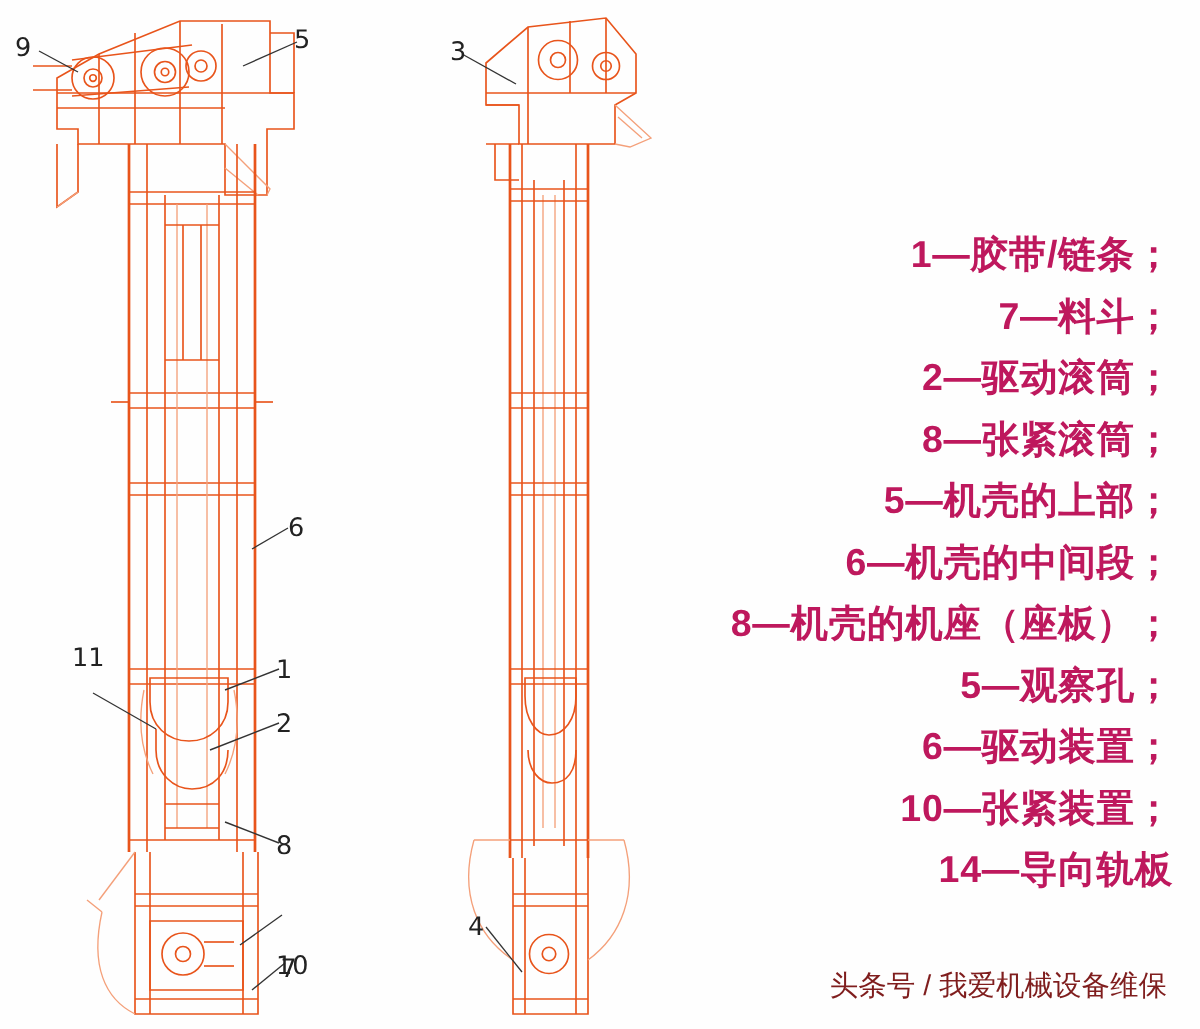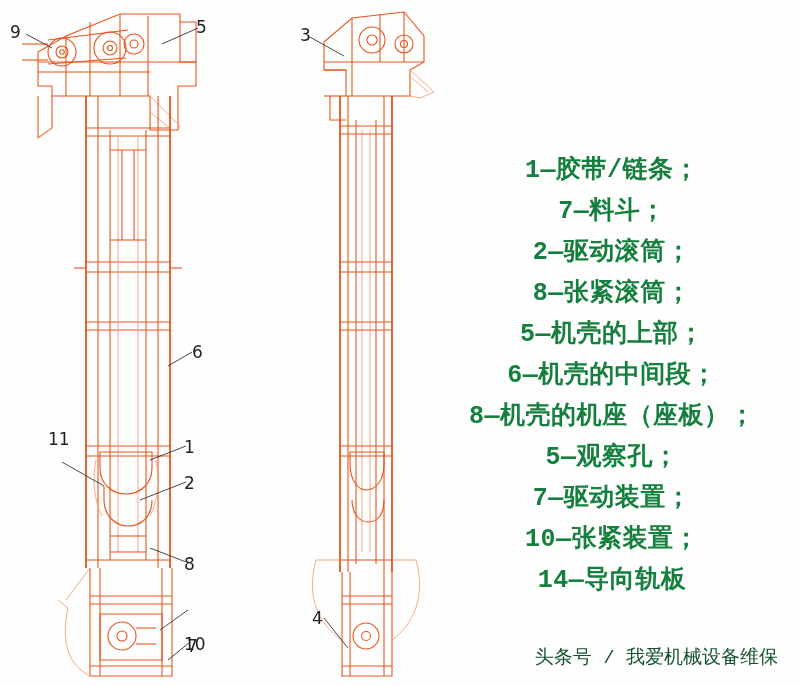--- a/index.html
+++ b/index.html
@@ -24,38 +24,38 @@
     left: 0;
     top: 0;
     width: 540px;
     height: 686px;
   }
   #legend {
     position: absolute;
     right: 18px;
     top: 150px;
     width: 340px;
-    text-align: center;
-    color: #15803d;
-    font-family: Liberation Mono, monospace;
+    text-align: right;
+    color: #be185d;
+    font-family: Liberation Sans, sans-serif;
   }
   .legend-line {
     font-size: 25px;
     line-height: 41px;
     font-weight: bold;
     letter-spacing: 0.5px;
     white-space: nowrap;
   }
   #watermark {
     position: absolute;
     right: 22px;
     bottom: 16px;
     font-size: 19px;
-    color: #14532d;
-    font-family: Liberation Mono, monospace;
+    color: #7f1d1d;
+    font-family: Liberation Sans, sans-serif;
     white-space: nowrap;
   }
   .callout {
     position: absolute;
     font-size: 17px;
     color: #222222;
     font-family: "DejaVu Sans", sans-serif;
     font-weight: 500;
   }
 </style>
@@ -242,20 +242,20 @@
 
   <div id="legend">
     <div class="legend-line">1—胶带/链条；</div>
     <div class="legend-line">7—料斗；</div>
     <div class="legend-line">2—驱动滚筒；</div>
     <div class="legend-line">8—张紧滚筒；</div>
     <div class="legend-line">5—机壳的上部；</div>
     <div class="legend-line">6—机壳的中间段；</div>
     <div class="legend-line">8—机壳的机座（座板）；</div>
     <div class="legend-line">5—观察孔；</div>
-    <div class="legend-line">7—驱动装置；</div>
+    <div class="legend-line">6—驱动装置；</div>
     <div class="legend-line">10—张紧装置；</div>
     <div class="legend-line">14—导向轨板</div>
   </div>
 
   <div id="watermark">头条号 / 我爱机械设备维保</div>
 
 </div>
 
 </body></html>

